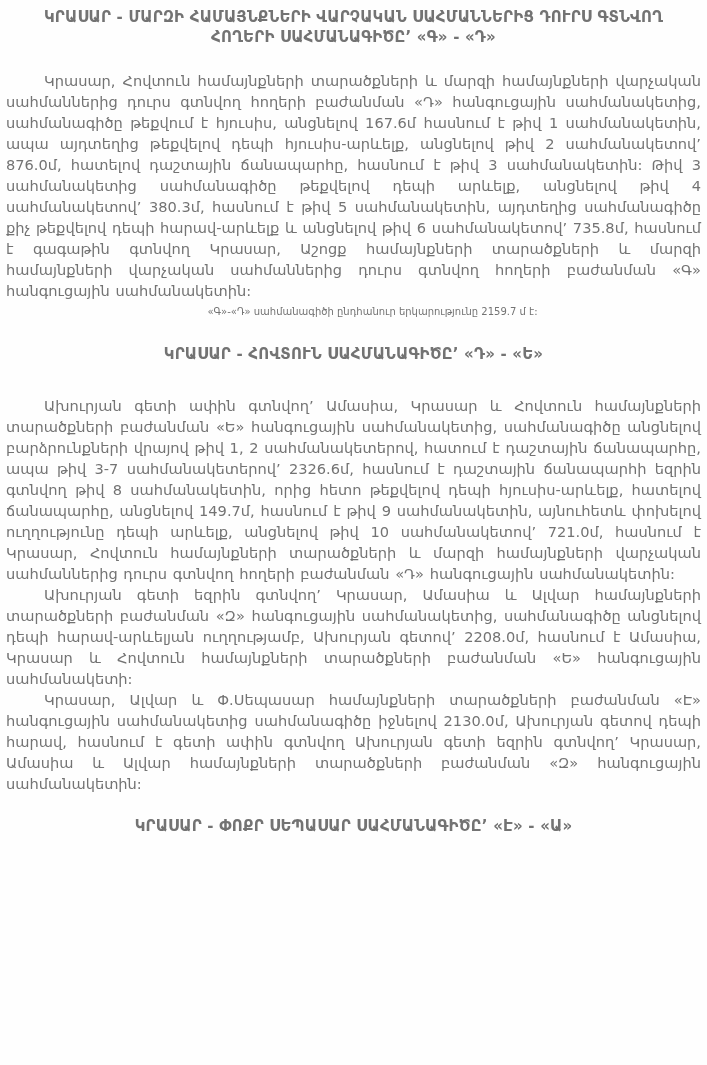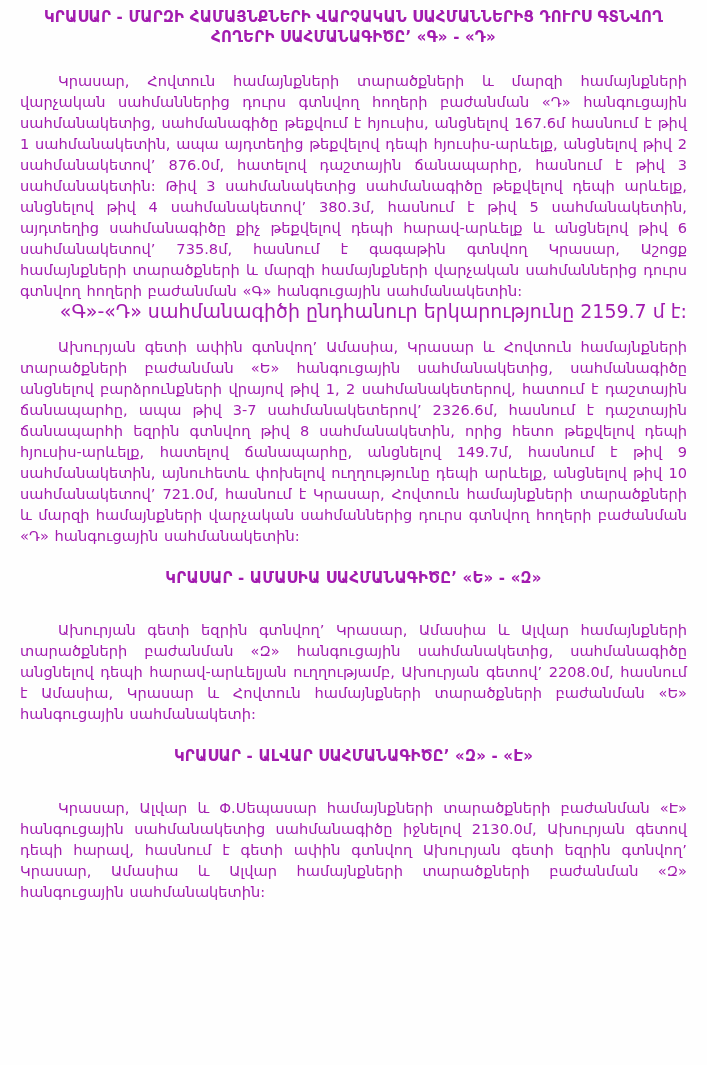--- a/index.html
+++ b/index.html
@@ -6,21 +6,21 @@
     margin: 0;
     padding: 0;
     background: #ffffff;
   }
   .page {
     position: relative;
     width: 707px;
     height: 1065px;
     margin: 0 auto;
     background: #fefefe;
-    color: #a21caf;
+    color: #737373;
     font-family: "DejaVu Sans", sans-serif;
     overflow: hidden;
     box-sizing: border-box;
     padding: 7px 6px 0 6px;
     -webkit-font-smoothing: none;
   }
   .doc-title {
     margin: 0 10px 23px 10px;
     font-size: 15px;
     font-weight: bold;
@@ -39,47 +39,50 @@
   .para {
     margin: 0;
     font-size: 14.6px;
     line-height: 21px;
     text-align: justify;
     text-indent: 38px;
     word-spacing: 1px;
   }
   .summary {
     margin: 0 0 0 0;
-    font-size: 19px;
+    font-size: 10px;
     line-height: 21px;
     text-indent: 38px;
-    text-align: right;
+    text-align: center;
   }
-  .sec { margin: 14px; }
+  .sec { margin: 0; }
 </style>
 </head>
 <body>
 
 <div class="page">
 
   <h1 class="doc-title">ԿՐԱՍԱՐ - ՄԱՐԶԻ ՀԱՄԱՅՆՔՆԵՐԻ ՎԱՐՉԱԿԱՆ ՍԱՀՄԱՆՆԵՐԻՑ ԴՈՒՐՍ ԳՏՆՎՈՂ ՀՈՂԵՐԻ ՍԱՀՄԱՆԱԳԻԾԸ’ «Գ» - «Դ»</h1>
 
   <div class="sec">
     <p class="para">Կրասար, Հովտուն համայնքների տարածքների և մարզի համայնքների վարչական սահմաններից դուրս գտնվող հողերի բաժանման «Դ» հանգուցային սահմանակետից, սահմանագիծը թեքվում է հյուսիս, անցնելով 167.6մ հասնում է թիվ 1 սահմանակետին, ապա այդտեղից թեքվելով դեպի հյուսիս-արևելք, անցնելով թիվ 2 սահմանակետով’ 876.0մ, հատելով դաշտային ճանապարհը, հասնում է թիվ 3 սահմանակետին: Թիվ 3 սահմանակետից սահմանագիծը թեքվելով դեպի արևելք, անցնելով թիվ 4 սահմանակետով’ 380.3մ, հասնում է թիվ 5 սահմանակետին, այդտեղից սահմանագիծը քիչ թեքվելով դեպի հարավ-արևելք և անցնելով թիվ 6 սահմանակետով’ 735.8մ, հասնում է գագաթին գտնվող Կրասար, Աշոցք համայնքների տարածքների և մարզի համայնքների վարչական սահմաններից դուրս գտնվող հողերի  բաժանման «Գ» հանգուցային սահմանակետին:</p>
     <p class="summary">«Գ»-«Դ» սահմանագիծի ընդհանուր երկարությունը 2159.7 մ է:</p>
   </div>
 
   <div class="sec">
+    <h2 class="section-heading">ԿՐԱՍԱՐ - ՀՈՎՏՈՒՆ ՍԱՀՄԱՆԱԳԻԾԸ’ «Դ» - «Ե»</h2>
     <p class="para">Ախուրյան գետի ափին գտնվող’ Ամասիա, Կրասար և Հովտուն համայնքների տարածքների բաժանման «Ե» հանգուցային սահմանակետից, սահմանագիծը անցնելով բարձրունքների վրայով թիվ 1, 2 սահմանակետերով, հատում է դաշտային ճանապարհը, ապա թիվ 3-7 սահմանակետերով’ 2326.6մ, հասնում է դաշտային ճանապարհի եզրին գտնվող թիվ 8 սահմանակետին, որից հետո թեքվելով դեպի հյուսիս-արևելք, հատելով ճանապարհը, անցնելով 149.7մ, հասնում է թիվ 9 սահմանակետին, այնուհետև փոխելով ուղղությունը դեպի արևելք, անցնելով թիվ 10 սահմանակետով’ 721.0մ, հասնում է Կրասար, Հովտուն համայնքների տարածքների և մարզի համայնքների վարչական սահմաններից դուրս գտնվող հողերի բաժանման «Դ» հանգուցային սահմանակետին:</p>
   </div>
 
   <div class="sec">
-    <h2 class="section-heading">ԿՐԱՍԱՐ - ԱՄԱՍԻԱ ՍԱՀՄԱՆԱԳԻԾԸ’ «Ե» - «Զ»</h2>
     <p class="para">Ախուրյան գետի եզրին գտնվող’ Կրասար, Ամասիա և Ալվար համայնքների տարածքների բաժանման «Զ» հանգուցային սահմանակետից, սահմանագիծը անցնելով դեպի հարավ-արևելյան ուղղությամբ, Ախուրյան գետով’ 2208.0մ, հասնում է Ամասիա, Կրասար և Հովտուն համայնքների տարածքների բաժանման «Ե» հանգուցային սահմանակետի:</p>
   </div>
 
   <div class="sec">
-    <h2 class="section-heading">ԿՐԱՍԱՐ - ԱԼՎԱՐ ՍԱՀՄԱՆԱԳԻԾԸ’ «Զ» - «Է»</h2>
     <p class="para">Կրասար, Ալվար և Փ.Սեպասար համայնքների տարածքների բաժանման «Է» հանգուցային սահմանակետից սահմանագիծը իջնելով 2130.0մ, Ախուրյան գետով դեպի հարավ, հասնում է գետի ափին գտնվող Ախուրյան գետի եզրին գտնվող’ Կրասար, Ամասիա և Ալվար համայնքների տարածքների բաժանման «Զ» հանգուցային սահմանակետին:</p>
   </div>
 
+  <div class="sec">
+    <h2 class="section-heading">ԿՐԱՍԱՐ - ՓՈՔՐ ՍԵՊԱՍԱՐ ՍԱՀՄԱՆԱԳԻԾԸ’ «Է» - «Ա»</h2>
+
+  </div>
 
 </div>
 
 </body></html>

